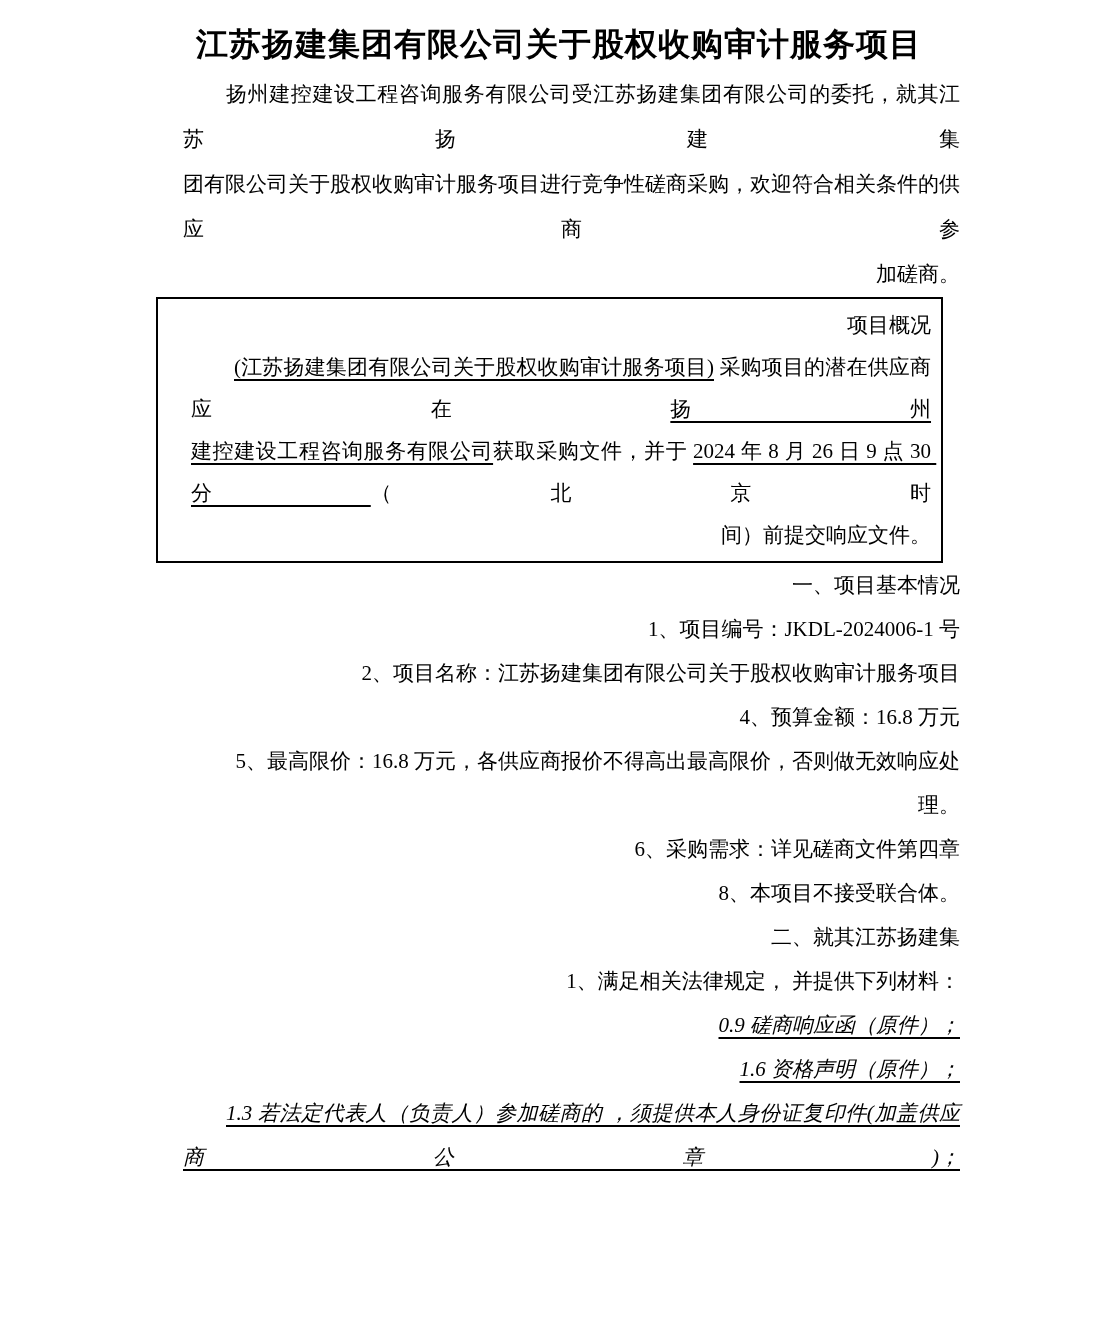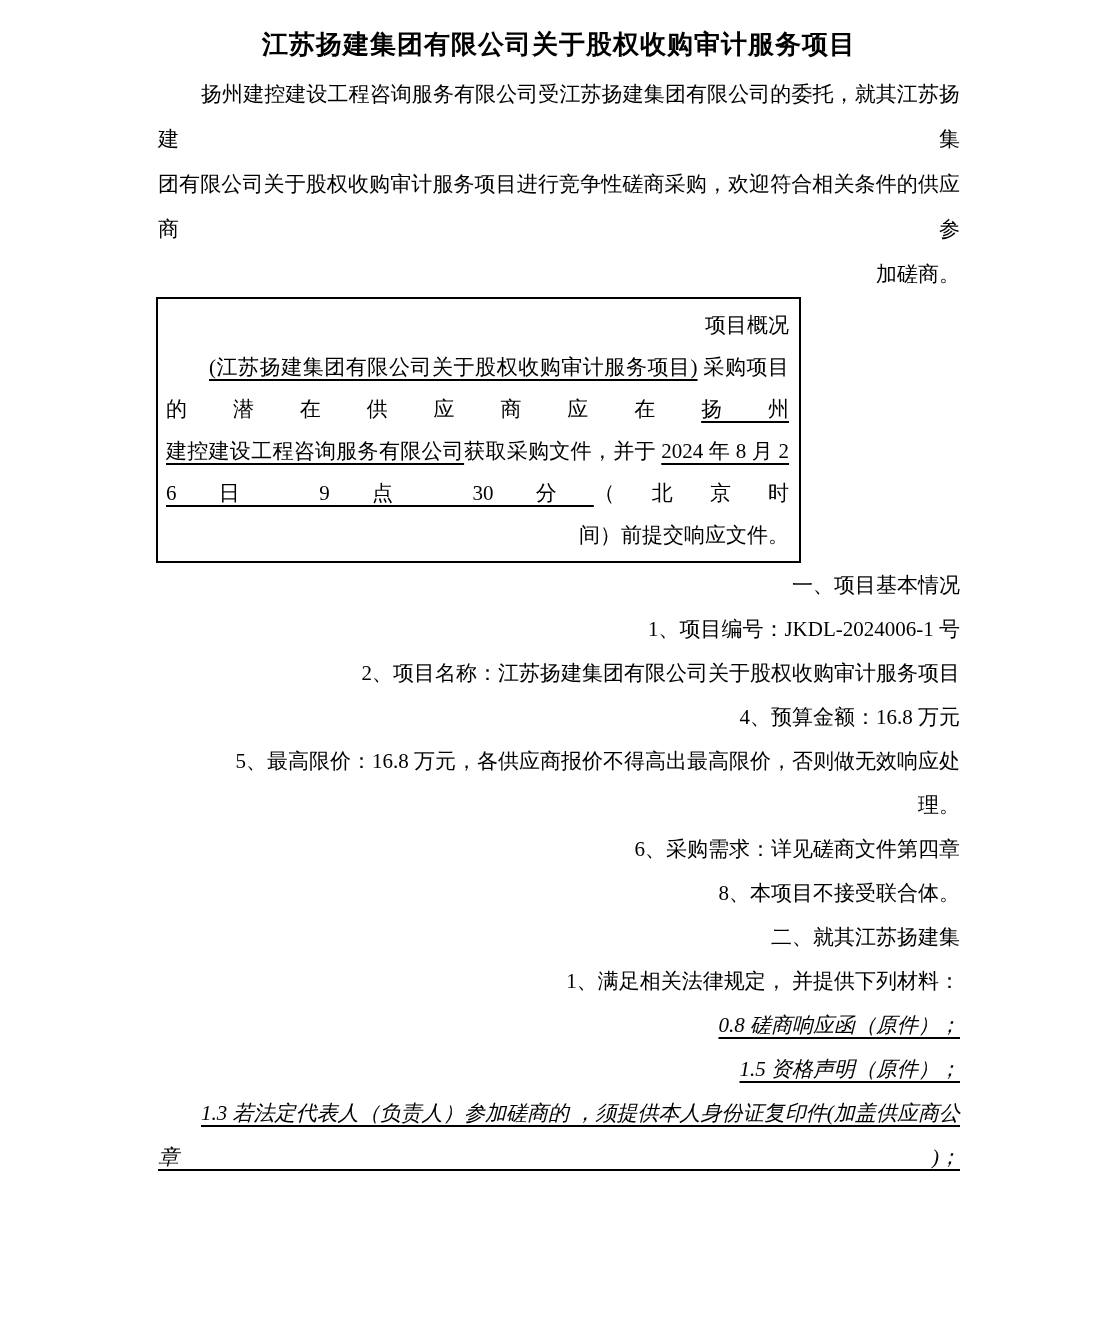--- a/index.html
+++ b/index.html
@@ -8,39 +8,39 @@
     width:1100px; height:1326px; overflow:hidden;
     color:#000;
     font-family:"Liberation Serif","DejaVu Serif",serif;
   }
   .page { padding:16px 140px 0 158px; }
 
   
   .title-line {
     font-family:"Liberation Sans","DejaVu Sans",sans-serif;
     font-weight:700;
-    font-size:26px; line-height:56px;
+    font-size:32px; line-height:56px;
     text-align:center;
     letter-spacing:1px;
   }
 
   
   .line {
     font-size:21px; line-height:44px;
     white-space:pre-wrap;
     word-break:break-all;
     text-align:right;
   }
   .intro .line { line-height:45px; }
   .indent { text-indent:43px; }
-  .just { text-align:justify; text-align-last:justify; }
+  .just { text-align:justify; text-align-last:justify;margin-left:25px; }
 
   
   .obox {
-    width:645px;
+    width:787px;
     margin-left:-2px;
     border:2px solid #000;
     padding:5px 10px 5px 8px;
   }
   .obox .line { line-height:42px; }
 
   
   .heading {
     font-family:"Liberation Sans","DejaVu Sans",sans-serif;
     font-weight:400;
@@ -104,18 +104,18 @@
       <div class="line indent"><span class="seg">2、项目名称：江苏扬建集团有限公司关于股权收购审计服务项目</span></div>
       <div class="line indent"><span class="seg">4、预算金额：16.8 万元</span></div>
       <div class="line indent"><span class="seg"> 5、最高限价：16.8 万元，各供应商报价不得高出最高限价，否则做无效响应处理。</span></div>
       <div class="line indent"><span class="seg">6、采购需求：详见磋商文件第四章</span></div>
       <div class="line indent"><span class="seg">8、本项目不接受联合体。</span></div>
     </div>
 
   <div class="line indent heading">二、就其江苏扬建集</div>
   <div>
       <div class="line indent"><span class="seg">1、满足相关法律规定， 并提供下列材料：</span></div>
-      <div class="line indent em"><span class="seg">0.8 磋商响应函（原件）；</span></div>
-      <div class="line indent em"><span class="seg">1.5 资格声明（原件）；</span></div>
+      <div class="line indent em"><span class="seg">0.9 磋商响应函（原件）；</span></div>
+      <div class="line indent em"><span class="seg">1.6 资格声明（原件）；</span></div>
       <div class="line indent just em"><span class="seg">1.3 若法定代表人（负责人）参加磋商的 ，须提供本人身份证复印件(加盖供应商公章)；</span></div>
     </div>
 
 </div>
 
 </body></html>

